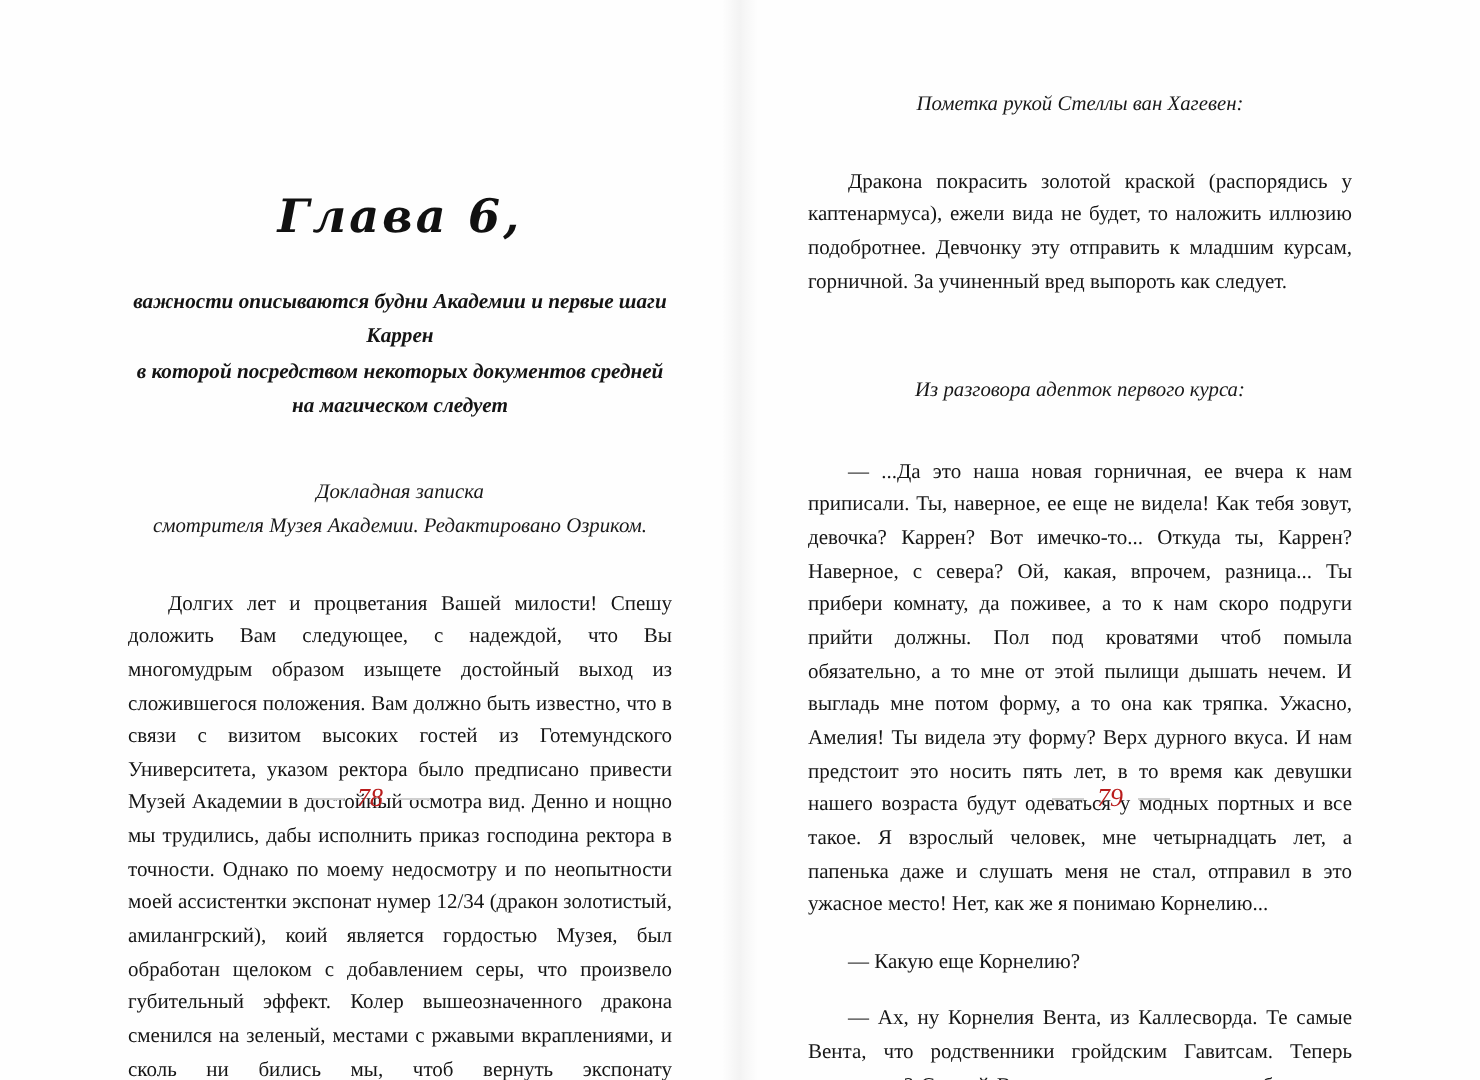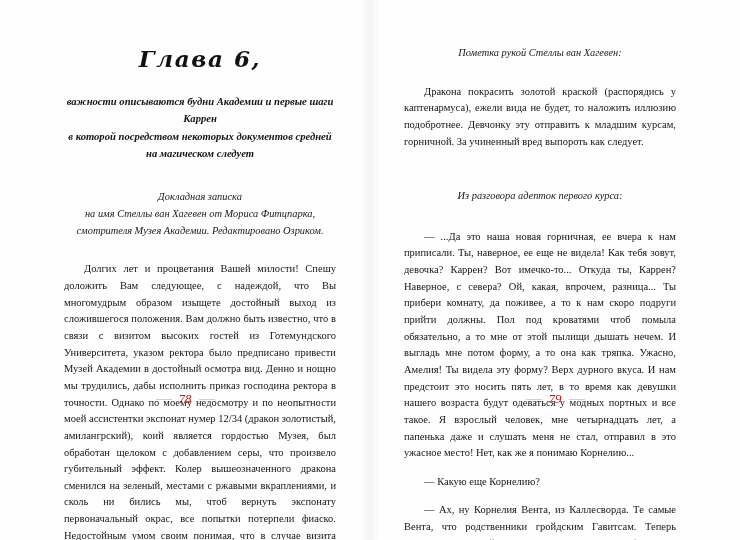--- a/index.html
+++ b/index.html
@@ -51,21 +51,21 @@
     pointer-events: none;
   }
   .chapter-title {
     text-align: center;
     font-family: "DejaVu Serif", "Liberation Serif", serif;
     font-style: italic;
     font-size: 23px;
     letter-spacing: 1.6px;
     color: #111;
     margin: 0;
-    padding-top: 46px;
+    padding-top: 96px;
     line-height: 1.1;
   }
   .chapter-subtitle {
     text-align: center;
     font-size: 10.6px;
     font-weight: bold;
     font-style: italic;
     line-height: 1.62;
     margin: 22px 6px 0 6px;
     color: #141414;
@@ -136,21 +136,20 @@
     <h1 class="chapter-title">Глава 6,</h1>
 
     <div class="chapter-subtitle">
       <div>важности описываются будни Академии и первые шаги Каррен</div>
       <div>в которой посредством некоторых документов средней</div>
       <div>на магическом следует</div>
     </div>
 
     <div class="doc-heading">
       <div>Докладная записка</div>
-      <div>на имя Стеллы ван Хагевен от Мориса Фитцпарка,</div>
       <div>смотрителя Музея Академии. Редактировано Озриком.</div>
     </div>
 
     <p class="body-text first">Долгих лет и процветания Вашей милости! Спешу доложить Вам следующее, с надеждой, что Вы многомудрым образом изыщете достойный выход из сложившегося положения. Вам должно быть известно, что в связи с визитом высоких гостей из Готемундского Университета, указом ректора было предписано привести Музей Академии в достойный осмотра вид. Денно и нощно мы трудились, дабы исполнить приказ господина ректора в точности. Однако по моему недосмотру и по неопытности моей ассистентки экспонат нумер 12/34 (дракон золотистый, амилангрский), коий является гордостью Музея, был обработан щелоком с добавлением серы, что произвело губительный эффект. Колер вышеозначенного дракона сменился на зеленый, местами с ржавыми вкраплениями, и сколь ни бились мы, чтоб вернуть экспонату первоначальный окрас, все попытки потерпели фиаско. Недостойным умом своим понимая, что в случае визита гостей в Музей может получиться конфуз, прошу Вашего совета. Не стоит ли спрятать пострадавший экспонат с глаз людских до поры до времени? Возможно, в дальнейшем, с развитием химической науки, удастся восстановить сей уникальный экземпляр в былом великолепии.</p>
 
     <div class="folio">
       <span class="rule"></span><span class="num">78</span><span class="rule"></span>
     </div>
   </div>
 

